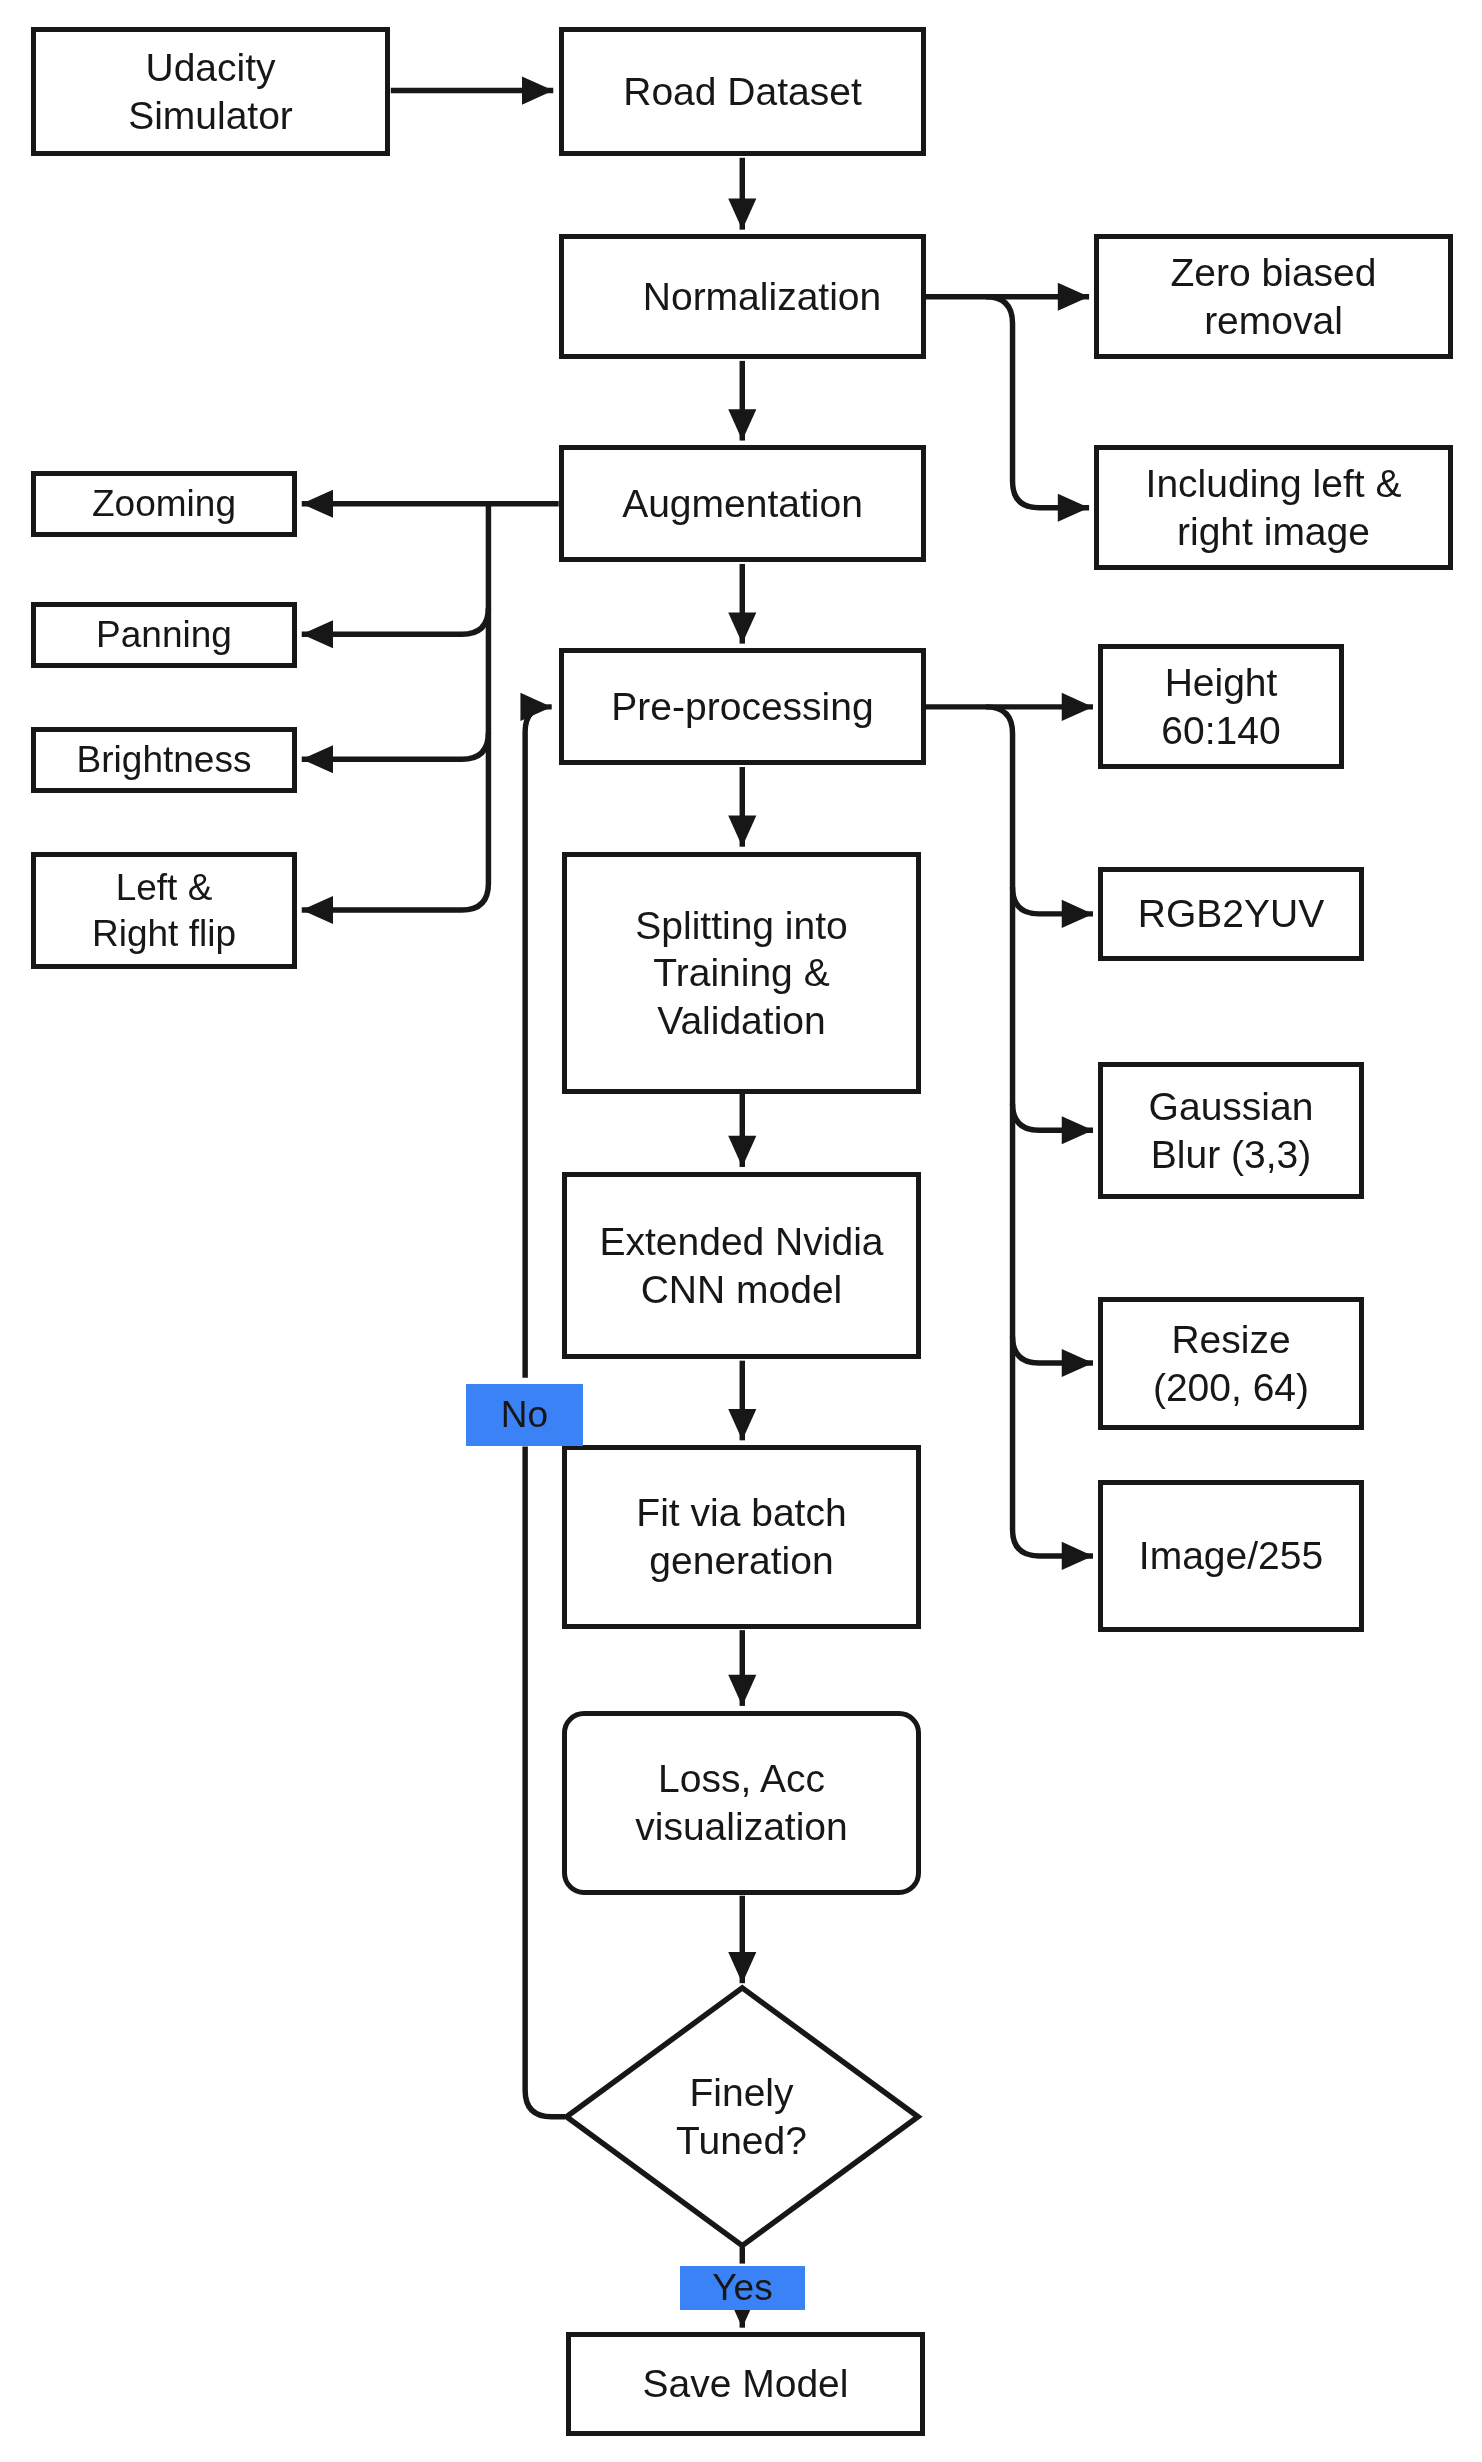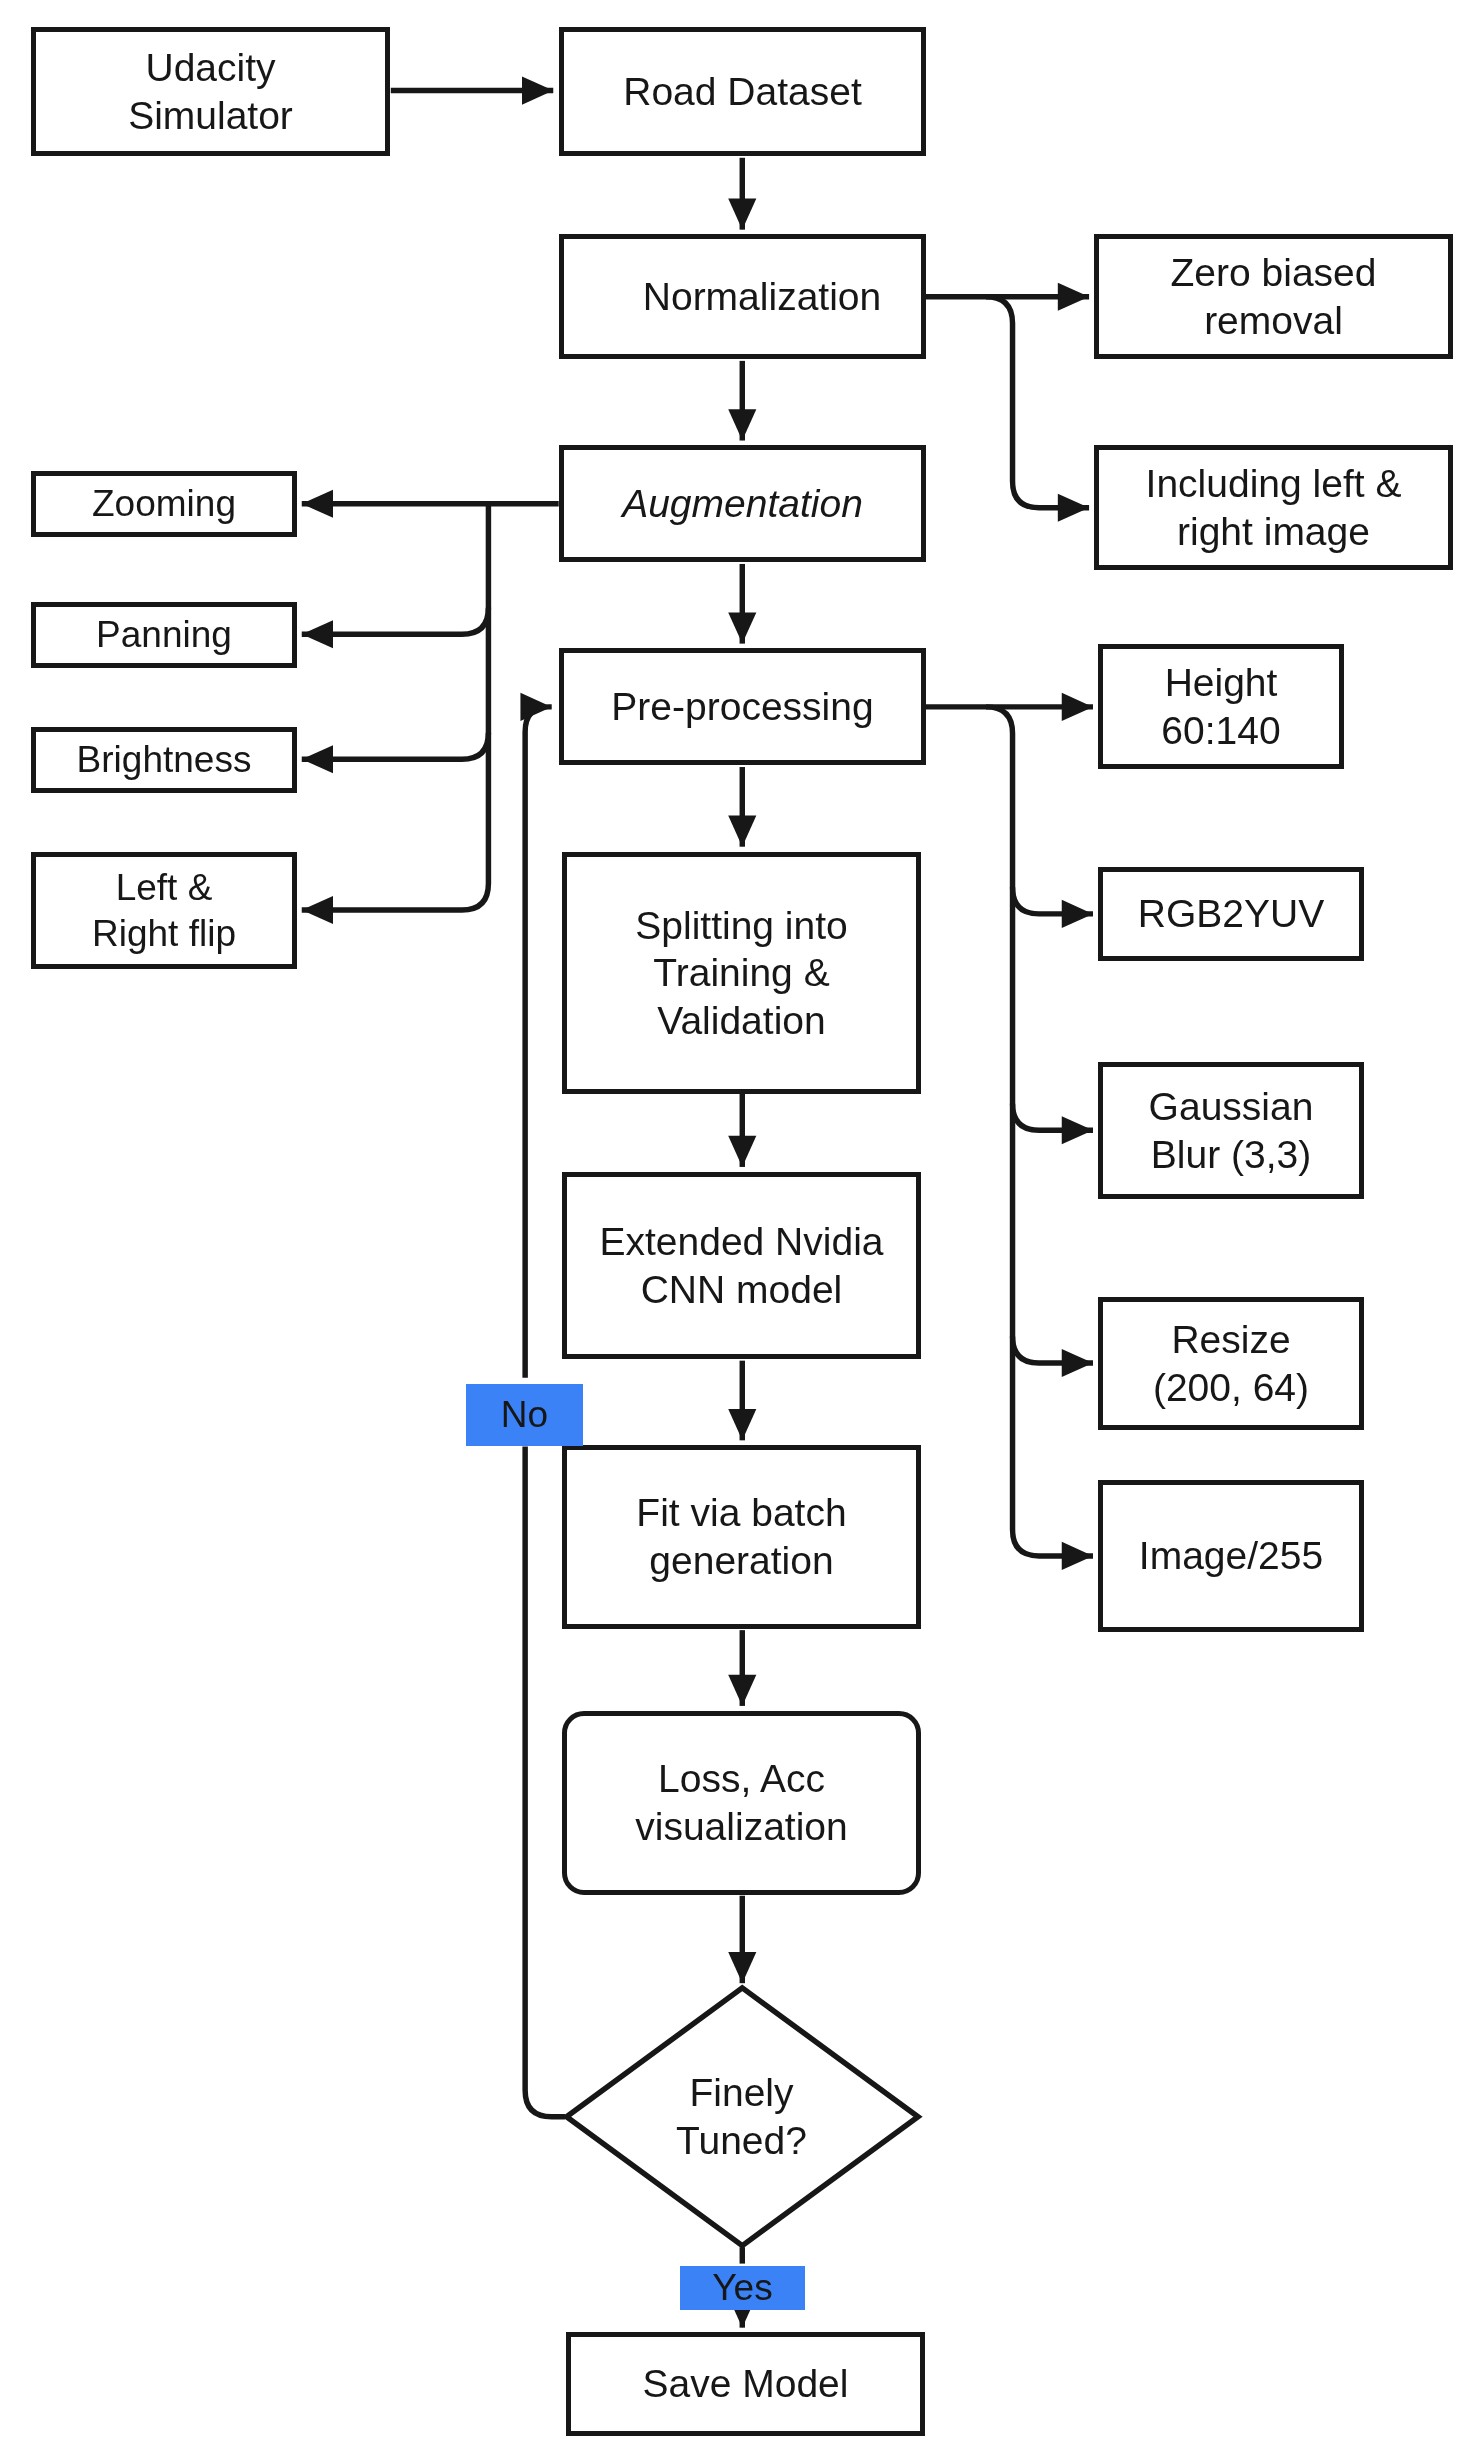--- a/index.html
+++ b/index.html
@@ -38,21 +38,21 @@
     display: flex;
     align-items: center;
     justify-content: center;
     text-align: center;
     background: #3b82f6;
   }
   
   .n-udacity    { left: 31px;   top: 27px;   width: 359px; height: 129px; }
   .n-road       { left: 559px;  top: 27px;   width: 367px; height: 129px; }
   .n-norm       { left: 559px;  top: 234px;  width: 367px; height: 125px; padding-left: 39px; }
-  .n-aug        { left: 559px;  top: 445px;  width: 367px; height: 117px; font-style: italic; }
+  .n-aug        { left: 559px;  top: 445px;  width: 367px; height: 117px; }
   .n-pre        { left: 559px;  top: 648px;  width: 367px; height: 117px; }
   .n-split      { left: 562px;  top: 852px; width: 359px; height: 242px; }
   .n-ext        { left: 562px;  top: 1172px; width: 359px; height: 187px; }
   .n-fit        { left: 562px;  top: 1445px; width: 359px; height: 184px; }
   .n-loss       { left: 562px;  top: 1711px; width: 359px; height: 184px; border-radius: 22px; }
   .n-save       { left: 566px;  top: 2332px; width: 359px; height: 104px; text-align: right; }
   
   .n-zero       { left: 1094px; top: 234px;  width: 359px; height: 125px; }
   .n-incl       { left: 1094px; top: 445px;  width: 359px; height: 125px; }
   .n-height     { left: 1098px; top: 644px;  width: 246px; height: 125px; }

